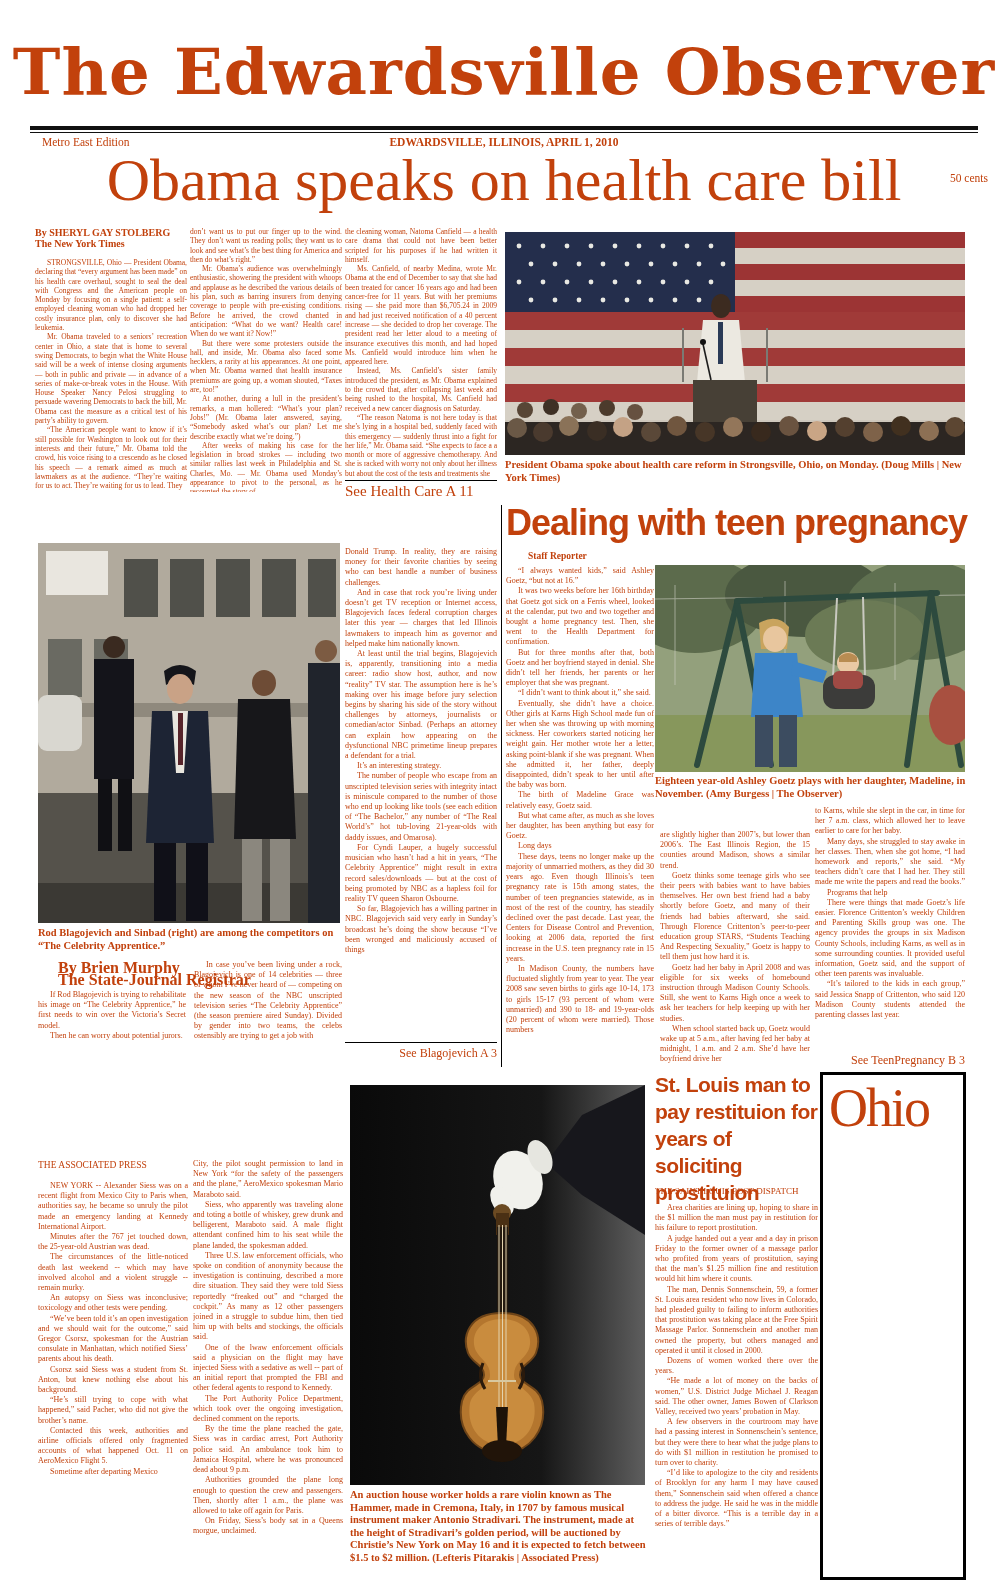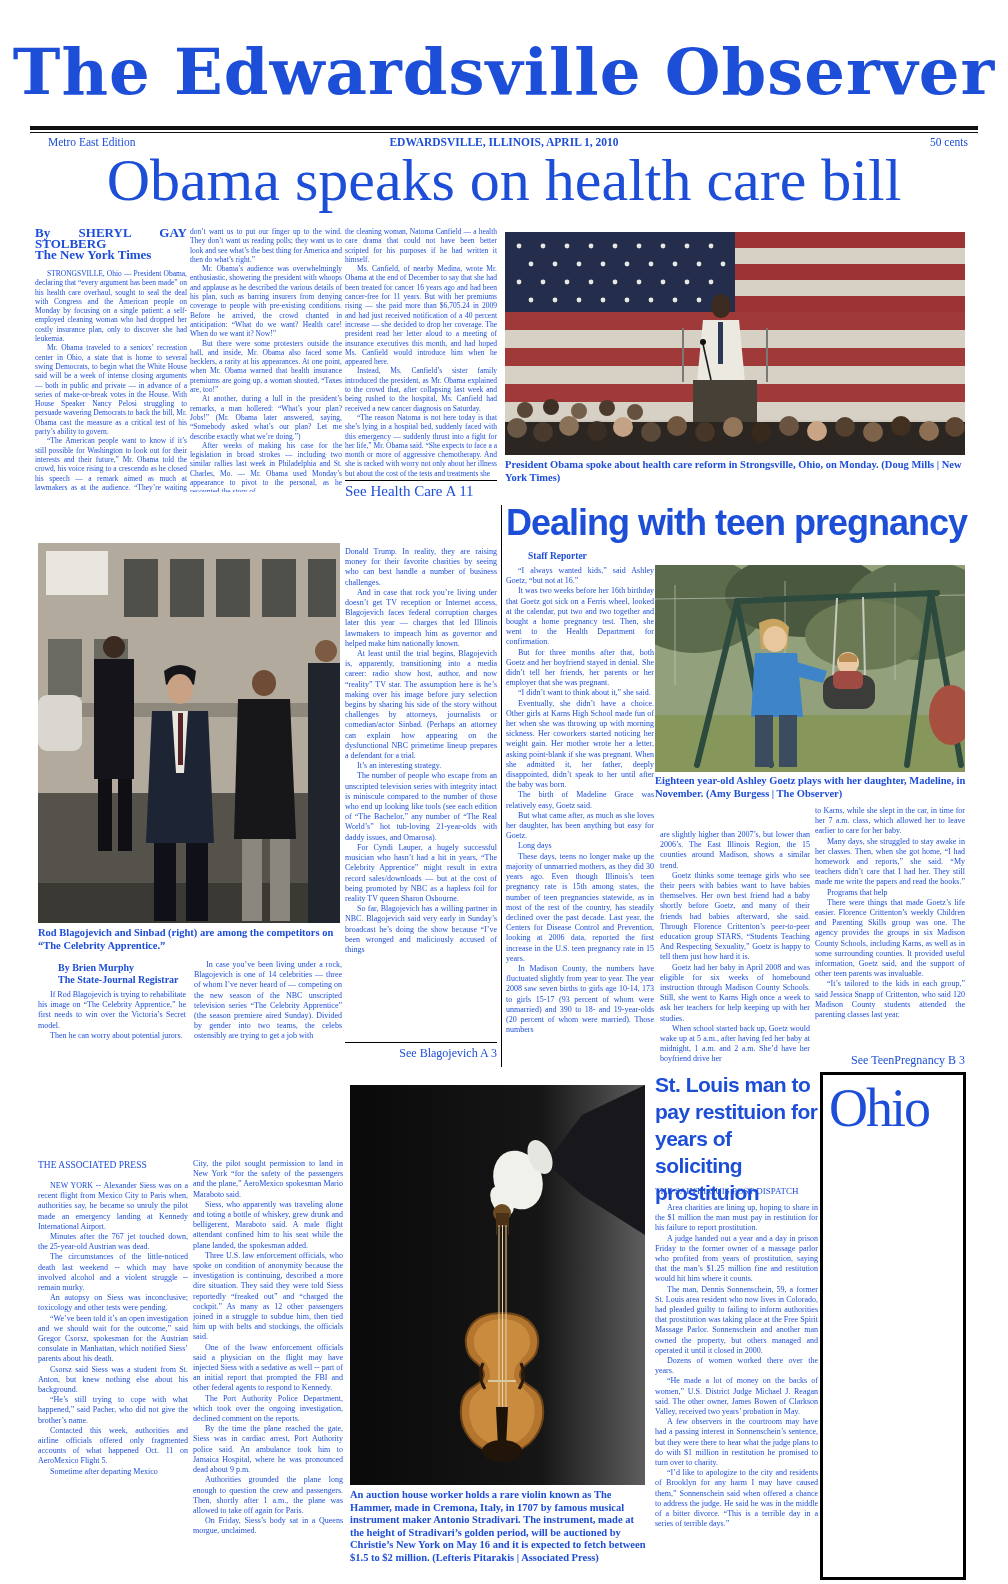--- a/index.html
+++ b/index.html
@@ -1,44 +1,44 @@
 <!DOCTYPE html>
 <html><head>
 <meta charset="utf-8">
 <style>
   * { box-sizing: border-box; }
   html,body { margin:0; padding:0; background:#ffffff; }
   #page {
     position: relative; width: 1008px; height: 1584px;
-    background: #ffffff; color: #1d4ed8;
+    background: #ffffff; color: #c2410c;
     font-family: "Liberation Serif", serif;
     overflow: hidden;
   }
   .abs { position: absolute; }
 
   
   #masthead-title {
     left: 0; right: 0; top: 34px; text-align: center;
     font-family: "DejaVu Serif", serif; font-weight: bold;
     font-size: 64px; letter-spacing: 1px; white-space: nowrap;
   }
   #masthead-rule  { left: 30px; width: 948px; top: 126px; border-top: 4px solid #111; }
   #masthead-rule2 { left: 30px; width: 948px; top: 132px; border-top: 1px solid #111; }
   .dateline { top: 136px; font-size: 11.5px; }
-  #edition  { left: 48px; text-align: right; }
+  #edition  { left: 42px; text-align: right; }
   #dateline-center { left: 0; right: 0; text-align: center; font-weight: bold; }
-  #price    { right: 40px; }
+  #price    { right: 20px; margin-top: 36px; }
 
   
   #lead-headline {
     left: 28px; width: 952px; top: 150px; text-align: center;
     font-size: 60px; line-height: 1.0; white-space: nowrap;
     font-family: "Liberation Serif", serif;
   }
-  .byline { font-weight: bold; font-size: 13px; line-height: 11px; }
+  .byline { font-weight: bold; font-size: 10px; line-height: 11px; }
   .col { text-align: justify; overflow: hidden; }
   .col p { margin: 0; text-indent: 12px; }
   .flush p:first-child { text-indent: 0; }
   .lead-col { font-size: 7.5px; line-height: 9.3px; width: 152px; }
   #lead-col-1 { left: 35px;  top: 227px; height: 265px; }
   #lead-col-2 { left: 190px; top: 227px; height: 265px; }
   #lead-col-3 { left: 345px; top: 227px; height: 252px; }
   #lead-col-1 .byline { margin-bottom: 9px; }
   #lead-jump-rule { left: 345px; width: 152px; top: 480px; border-top: 1px solid #000; }
   #lead-jump { left: 345px; width: 152px; top: 483px; font-size: 15px; text-align: left; }
@@ -51,21 +51,21 @@
   #blago-headline {
     left: 38px; top: 503px; width: 465px;
     font-style: italic; font-size: 31px; white-space: nowrap;
   }
   #blago-photo { left: 38px; top: 543px; width: 302px; height: 380px; }
   .sec-col { font-size: 8px; line-height: 10.2px; }
   #blago-col-right { left: 345px; top: 547px; width: 152px; height: 492px; }
   #blago-jump-rule { left: 345px; width: 152px; top: 1042px; border-top: 1px solid #000; }
   #blago-jump { left: 345px; width: 152px; top: 1046px; font-size: 12px; text-align: right; }
   #blago-caption { left: 38px; top: 927px; width: 302px; }
-  #blago-byline { left: 58px; top: 962px; font-size: 10px; line-height: 12px; font-weight: bold; }
+  #blago-byline { left: 58px; top: 962px; font-size: 16px; line-height: 12px; font-weight: bold; }
   #blago-col-left { left: 38px;  top: 990px; width: 148px; height: 72px; }
   #blago-col-mid  { left: 194px; top: 960px; width: 148px; height: 104px; }
 
   
   #v-divider { left: 501px; top: 505px; width: 1px; height: 562px; background: #000; }
 
   
   #teen-headline {
     left: 506px; top: 502px; width: 460px;
     font-family: "Liberation Sans", sans-serif; font-weight: bold;

